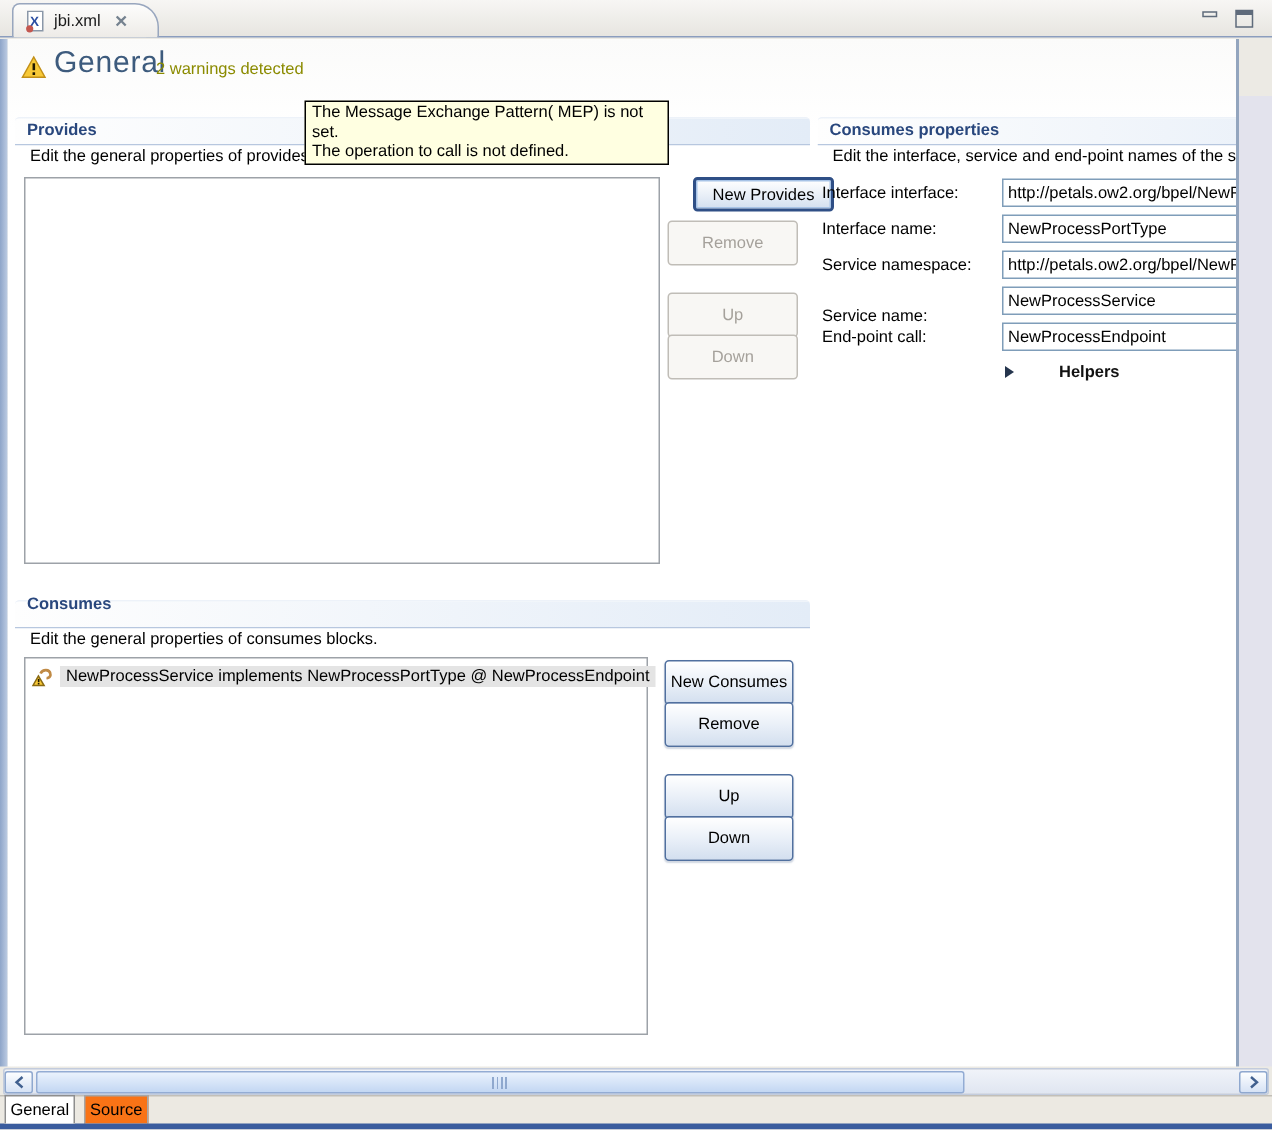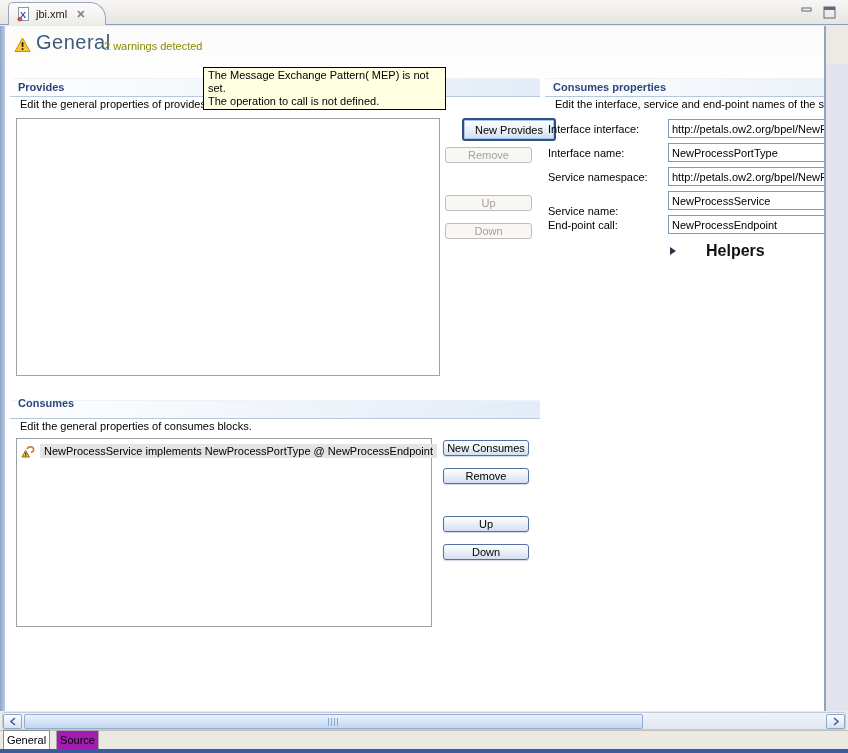--- a/index.html
+++ b/index.html
@@ -46,33 +46,33 @@
   #provides-desc{ left:20px; top:98px; }
   #provides-list{ left:16px; top:118px; width:424px; height:258px; background:#fff; border:1px solid #9DA2A8; }
 
   #cp-band{ left:545px; top:78px; width:420px; }
   #cp-title{ left:553px; top:81px; }
   #cp-desc{ left:555px; top:98px; }
   .fld-label{ color:#000; }
   .fld-input{ position:absolute; left:668px; width:295px; height:19px;
     border:1px solid #7F9DB9; background:#fff; font:11px "Liberation Sans",sans-serif; padding:0 3px; color:#000; }
   #helpers{ left:670px; top:242px; display:flex; align-items:center; gap:6px; cursor:pointer; }
-  #helpers b{ font-size:16px; color:#111;padding-left:24px; }
+  #helpers b{ font-size:11px; color:#111;padding-left:24px; }
   .twistie{ width:0; height:0; border-top:4px solid transparent; border-bottom:4px solid transparent;
     border-left:6px solid #25354D; }
 
   #consumes-band{ left:10px; top:400px; width:530px; }
   #consumes-title{ left:18px; top:397px; }
   #consumes-desc{ left:20px; top:420px;text-align:right; }
-  #consumes-list{ left:16px; top:438px; width:416px; height:189px; background:#fff; border:1px solid #9DA2A8; }
+  #consumes-list{ left:16px; top:438px; width:416px; height:252px; background:#fff; border:1px solid #9DA2A8; }
   .list-item{ position:absolute; left:4px; top:3px; display:flex; align-items:center; gap:3px; height:17px; }
   .list-item .item-label{ background:#E4E4E4; padding:1px 4px; white-space:nowrap; }
 
   
-  .btn{ position:absolute; width:90px; height:16px; display:flex; align-items:center; justify-content:center;
+  .btn{ position:absolute; width:90px; height:30px; display:flex; align-items:center; justify-content:center;
     border-radius:3px; font-size:11px; cursor:pointer; }
   .btn-on{ background:linear-gradient(#FFFFFF,#EAF0F8 50%,#D3DFEF);
     border:1px solid #51709F; color:#000; box-shadow:0 1px 1px rgba(120,140,170,.35); }
   .btn-focus{ left:442px; width:94px; height:23px;
     border:2px solid #2F4F86; box-shadow:inset 0 0 0 1px #A7C3E6;margin-left:20px; }
   .btn-off{ background:#F8F7F4; border:1px solid #C0BDB7; color:#A5A19B; cursor:default; }
   #btn-new-provides{ top:118px; }
   #btn-remove-provides{ left:445px; top:147px; width:87px; }
   #btn-up-provides{ left:445px; top:195px; width:87px; }
   #btn-down-provides{ left:445px; top:223px; width:87px; }
@@ -90,21 +90,21 @@
   #sb-thumb{ left:24px; top:714px; width:619px; height:15px; border:1px solid #93ACD4; border-radius:2px;
     background:linear-gradient(#EAF2FD,#C3D7F3); display:flex; align-items:center; justify-content:center; }
   #sb-grip{ width:11px; height:8px;
     background:repeating-linear-gradient(to right,#8FA8CE 0 1px,transparent 1px 3px); }
 
   
   #bottom-row{ left:0; top:730px; width:848px; height:19px; background:#ECE9E2; border-top:1px solid #C2BFB8; }
   .pg-tab{ position:absolute; top:730px; height:19px; display:flex; align-items:center; justify-content:center;
     padding:0 8px; border:1px solid #8E8E8E; border-bottom:none; cursor:pointer; }
   #tab-general{ left:3px; width:47px; background:#FFFFFF; z-index:2; }
-  #tab-source{ left:56px; width:43px; background:#a21caf; border-color:#A6A6A6; }
+  #tab-source{ left:56px; width:43px; background:#f97316; border-color:#A6A6A6; }
   #bottom-strip{ left:0; top:749px; width:848px; height:4px; background:#3A5C9E; }
 
   svg{ display:block; }
 </style>
 </head>
 <body>
 
 <div class="app">
 
   <div class="abs" id="tabbar"></div>

